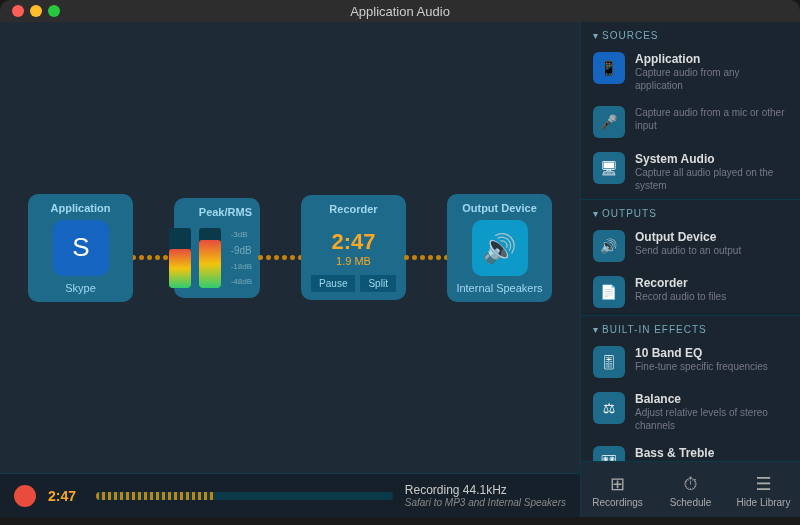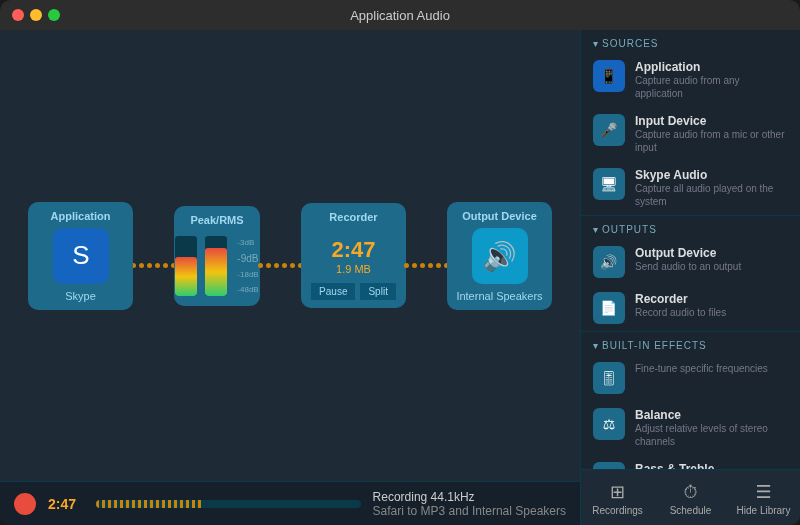--- a/index.html
+++ b/index.html
@@ -9,21 +9,21 @@
       background: #1a1a1a;
       font-family: -apple-system, BlinkMacSystemFont, 'Helvetica Neue', sans-serif;
       color: #fff;
       overflow: hidden;
       border-radius: 10px;
     }
 
     
     .title-bar {
       background: #2d2d2d;
-      height: 30px;
+      height: 22px;
       display: flex;
       align-items: center;
       justify-content: center;
       position: relative;
       border-radius: 10px 10px 0 0;
     }
     .title-bar-buttons {
       position: absolute;
       left: 12px;
       display: flex;
@@ -130,21 +130,21 @@
       border-radius: 50%;
     }
 
     
     .vu-block {
       background: #1e6a8a;
       border-radius: 10px;
       padding: 8px;
       display: flex;
       flex-direction: column;
-      align-items: center;
+      align-items: flex-end;
       width: 86px;
       min-height: 100px;
     }
     .vu-meter {
       display: flex;
       gap: 8px;
       margin-top: 4px;
     }
     .vu-bar-container {
       display: flex;
@@ -257,22 +257,23 @@
     .bottom-status {
       display: flex;
       flex-direction: column;
       align-items: flex-start;
     }
     .bottom-status-line1 {
       font-size: 12px;
       color: #ccc;
     }
     .bottom-status-line2 {
-      font-size: 12px;
+      font-size: 10px;
       color: #888;
+      font-style: italic;
     }
 
     
     .right-sidebar {
       width: 220px;
       background: #1a2530;
       border-left: 1px solid #0a3a4a;
       display: flex;
       flex-direction: column;
     }
@@ -506,33 +507,32 @@
         </div>
       </div>
 
       <div class="sidebar-item">
         <div class="sidebar-item-icon">
           <svg width="20" height="20" viewBox="0 0 20 20">
               <text x="10" y="15" text-anchor="middle" font-size="14" fill="white">🎤</text>
             </svg>
         </div>
         <div class="sidebar-item-text">
-          <span class="sidebar-item-name">Input Device</span>
           <span class="sidebar-item-desc">Capture audio from a mic or other input</span>
         </div>
       </div>
 
       <div class="sidebar-item">
         <div class="sidebar-item-icon">
           <svg width="20" height="20" viewBox="0 0 20 20">
               <text x="10" y="15" text-anchor="middle" font-size="14" fill="white">🖥</text>
             </svg>
         </div>
         <div class="sidebar-item-text">
-          <span class="sidebar-item-name">Skype Audio</span>
+          <span class="sidebar-item-name">System Audio</span>
           <span class="sidebar-item-desc">Capture all audio played on the system</span>
         </div>
       </div>
 
       <div class="divider"></div>
 
       <div class="section-header">
         <span class="section-chevron">▾</span>
         <span class="section-title">OUTPUTS</span>
       </div>
@@ -568,20 +568,21 @@
         <span class="section-title">BUILT-IN EFFECTS</span>
       </div>
 
       <div class="sidebar-item">
         <div class="sidebar-item-icon">
           <svg width="20" height="20" viewBox="0 0 20 20">
               <text x="10" y="15" text-anchor="middle" font-size="14" fill="white">🎚</text>
             </svg>
         </div>
         <div class="sidebar-item-text">
+          <span class="sidebar-item-name">10 Band EQ</span>
           <span class="sidebar-item-desc">Fine-tune specific frequencies</span>
         </div>
       </div>
 
       <div class="sidebar-item">
         <div class="sidebar-item-icon">
           <svg width="20" height="20" viewBox="0 0 20 20">
               <text x="10" y="15" text-anchor="middle" font-size="14" fill="white">⚖</text>
             </svg>
         </div>

